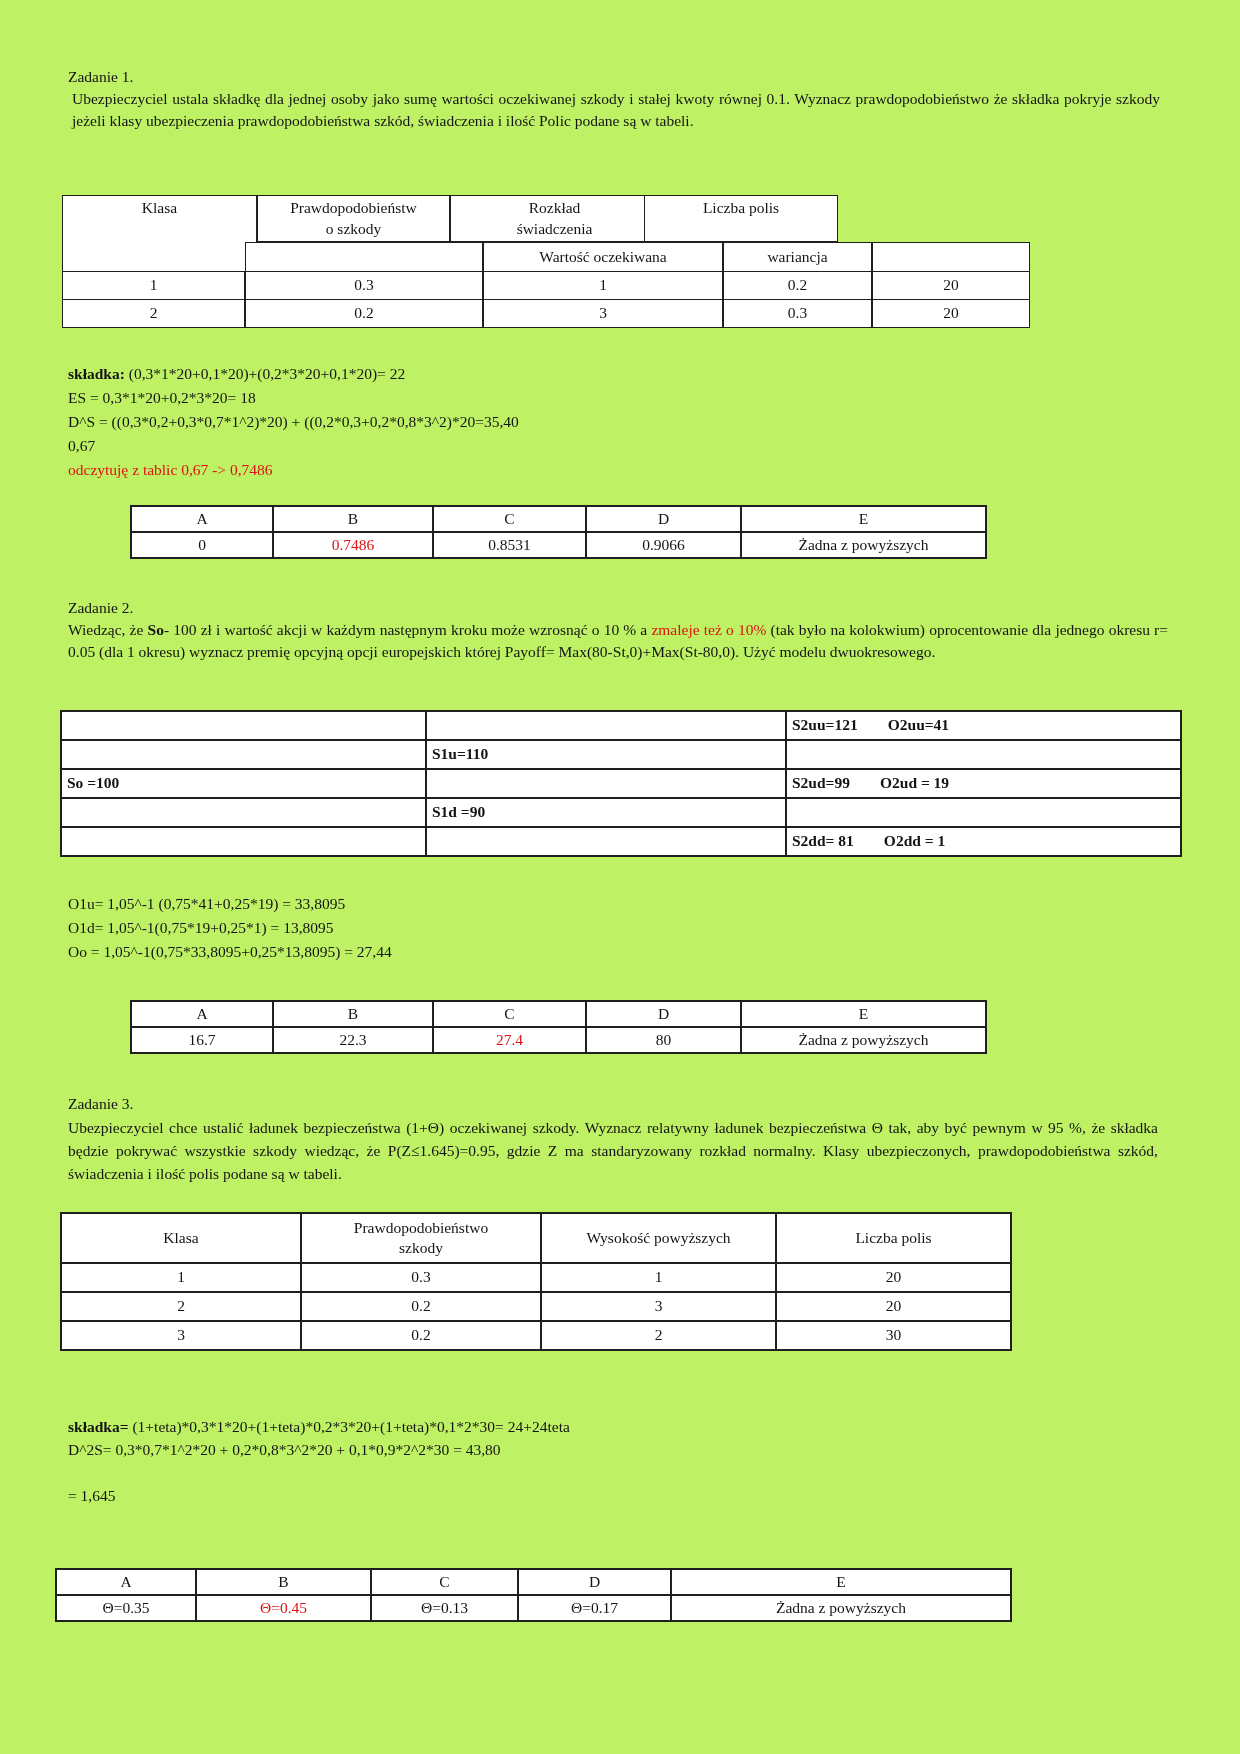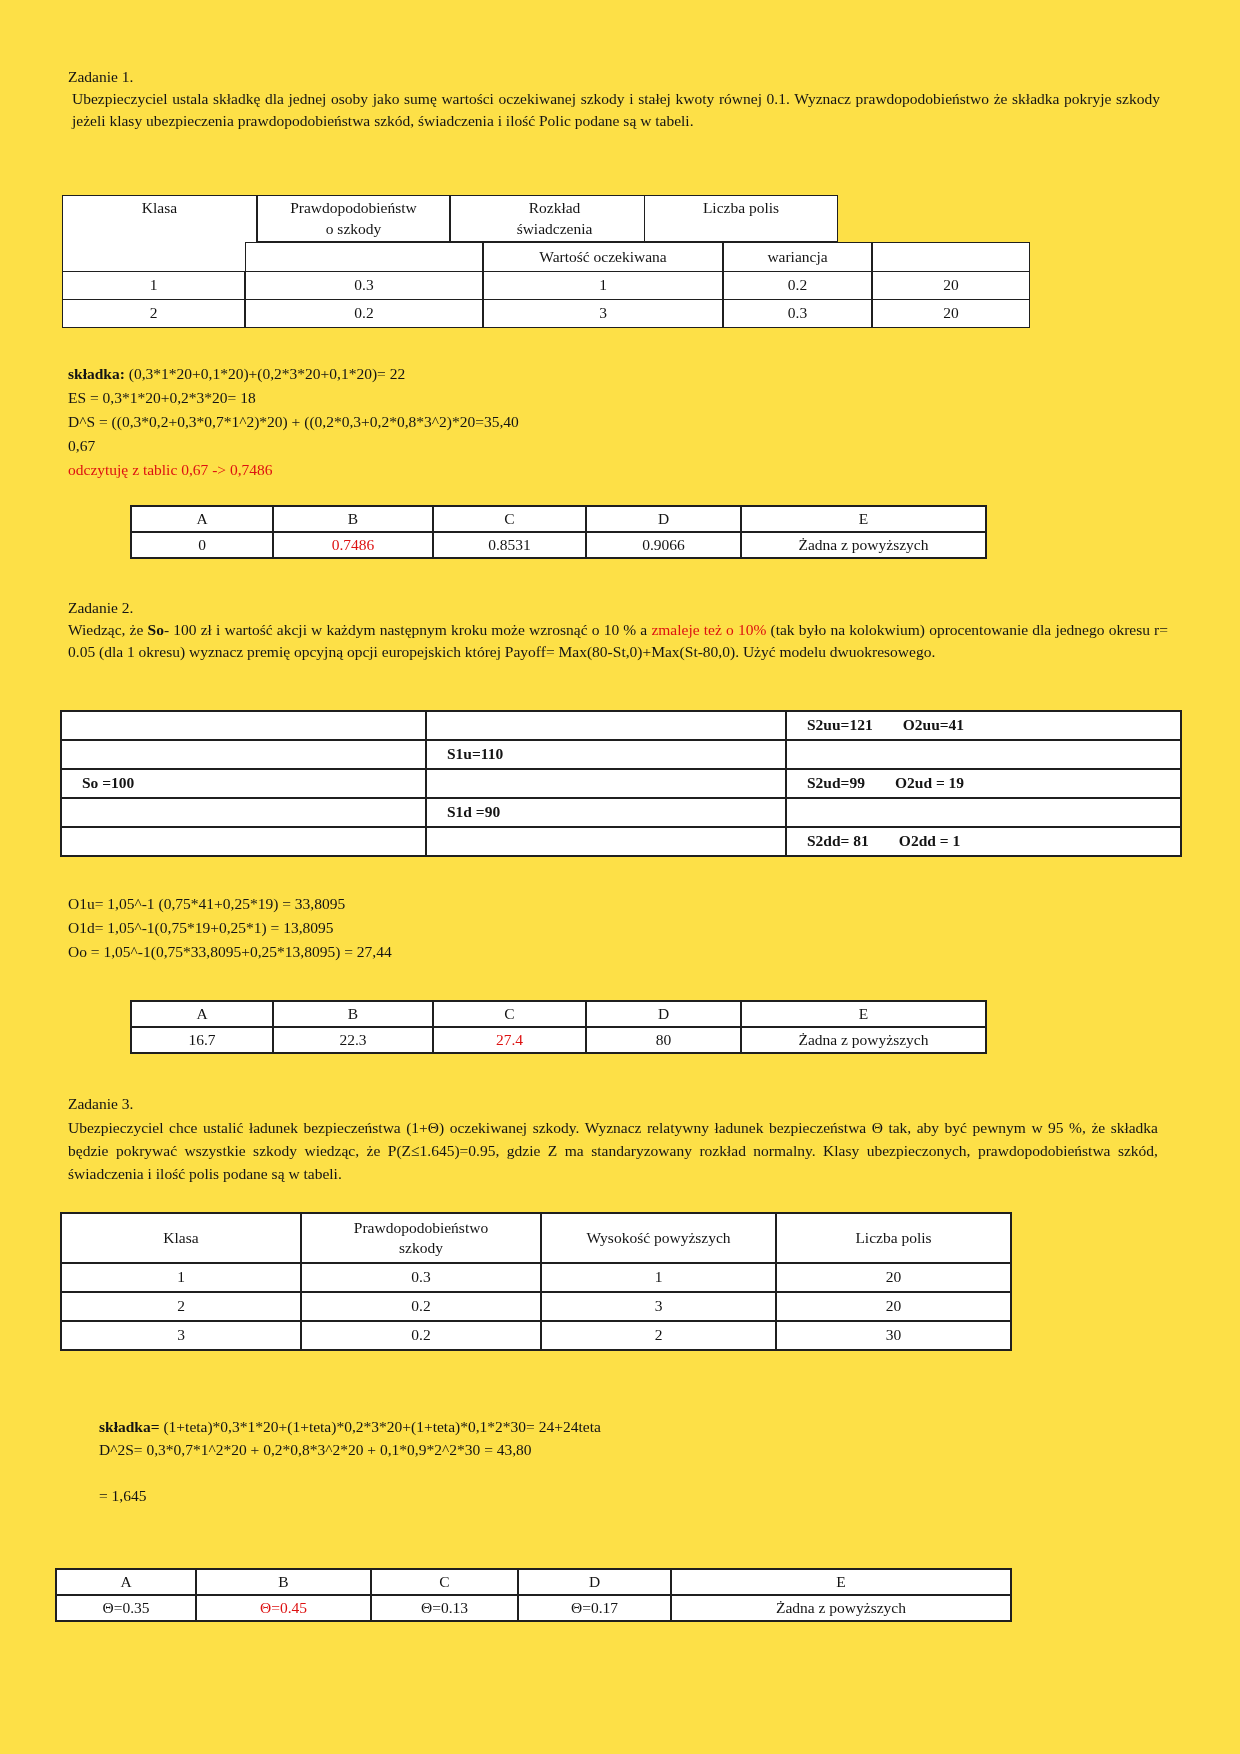--- a/index.html
+++ b/index.html
@@ -1,35 +1,35 @@
 <!DOCTYPE html>
 <html><head>
 <meta charset="utf-8">
 <style>
   html,body{margin:0;padding:0;background:#ffffff;}
-  .page{position:relative;width:1240px;height:1754px;background:#fde047;
+  .page{position:relative;width:1240px;height:1754px;background:#bef264;
         font-family:"Liberation Serif",serif;font-size:15.5px;color:#141414;overflow:hidden;}
   .abs{position:absolute;}
   .para{text-align:justify;line-height:21.5px;}
   .title{line-height:21px;}
   .calc-line{height:24px;line-height:24px;white-space:pre;}
-  .calc-line.lh23{height:23px;line-height:23px;margin-left:31px;}
+  .calc-line.lh23{height:23px;line-height:23px;}
   .red{color:#dd1111;}
   .bold{font-weight:bold;}
   
   .cell{position:absolute;border:1px solid #1f1f1f;box-sizing:border-box;
         display:flex;align-items:center;justify-content:center;
         text-align:center;white-space:pre-line;line-height:1.3;background:#fff;}
   .cell.vtop{align-items:flex-start;padding-top:2px;}
   
   table.doc{border-collapse:collapse;position:absolute;table-layout:fixed;background:#fff;
             font-family:"Liberation Serif",serif;font-size:15.5px;color:#141414;}
   table.doc td{border:2px solid #1f1f1f;text-align:center;padding:1px 4px;
                overflow:hidden;white-space:pre-line;line-height:1.3;}
-  table.tree td{text-align:left;font-weight:bold;height:25px;padding-left:20px;}
+  table.tree td{text-align:left;font-weight:bold;height:25px;padding-left:5px;}
   table.tree .o-val{margin-left:30px;}
   table.ans td{height:22px;}
   table.t3 td.hdr{height:46px;}
   table.t3 td{height:25px;}
 </style>
 </head>
 <body>
 
 <div class="page">
 

